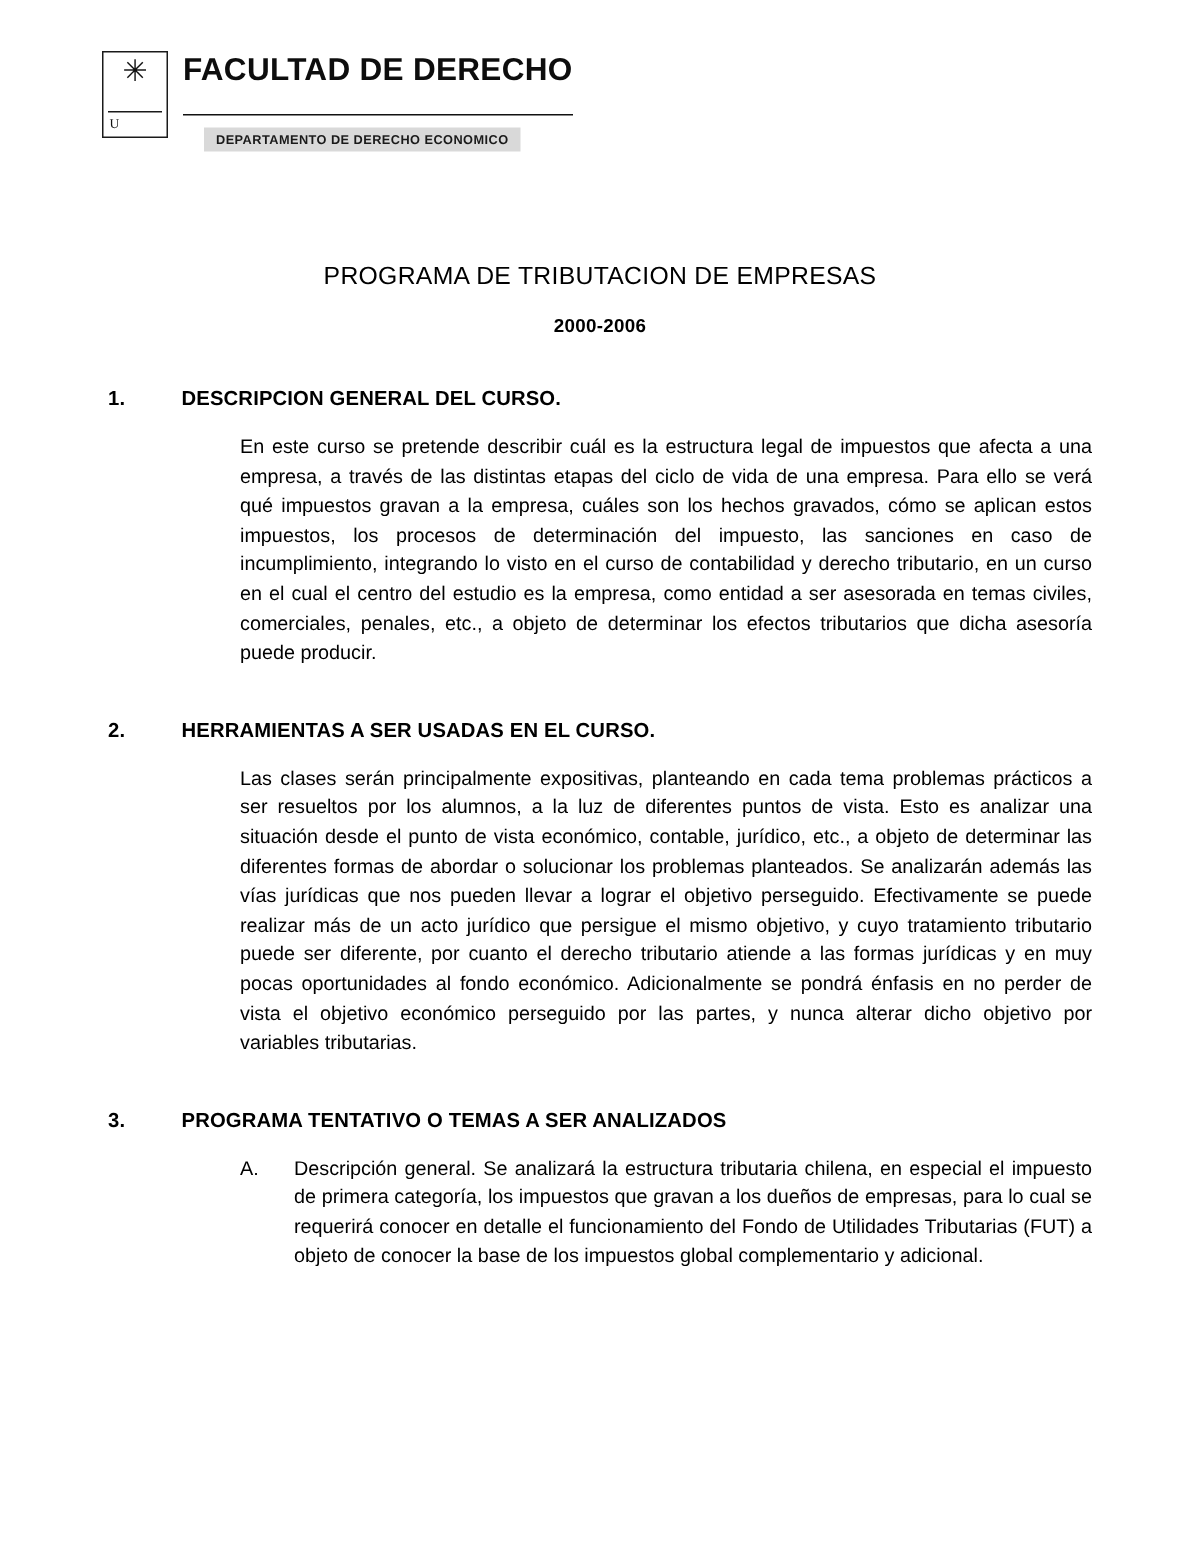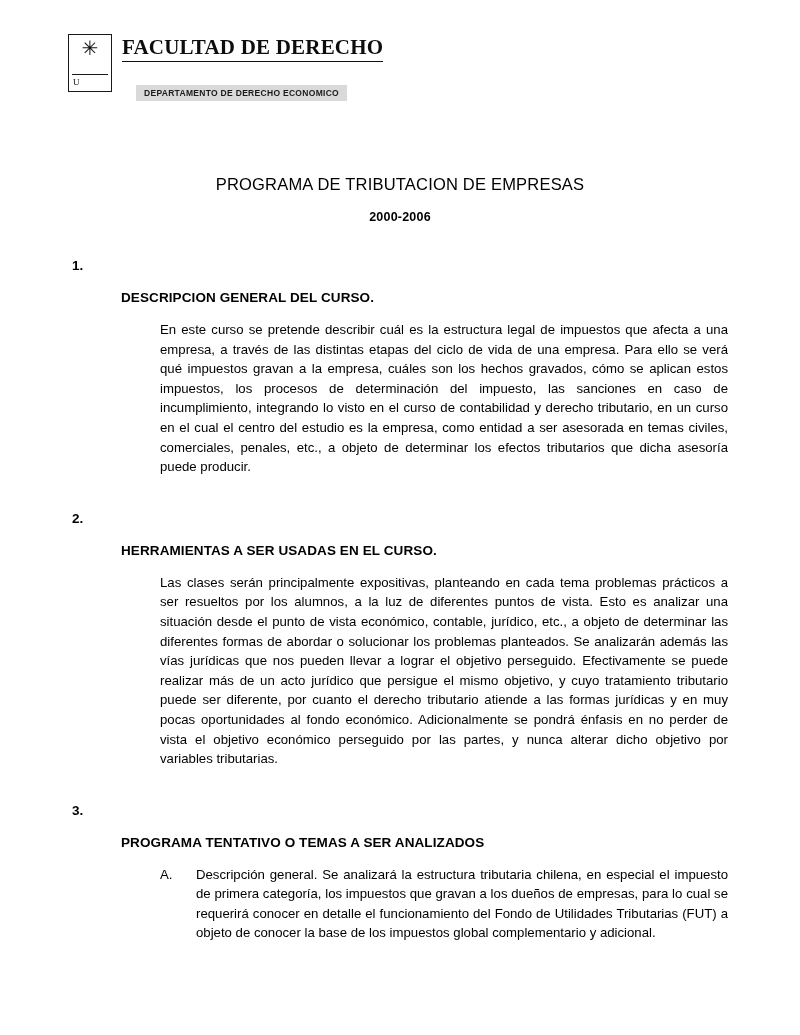--- a/index.html
+++ b/index.html
@@ -69,44 +69,44 @@
   }
   .uni-name {
     font-family: "Liberation Serif", serif;
     font-size: 21.5px;
     letter-spacing: 0.4px;
     line-height: 25px;
     color: #0d0d0d;
     white-space: nowrap;
   }
   .fac-name {
-    font-family: Liberation Serif, serif;
+    font-family: Liberation Sans, sans-serif;
     font-weight: bold;
     font-size: 21px;
     letter-spacing: 0.2px;
     line-height: 26px;
     color: #0d0d0d;
     border-bottom: 1.5px solid #111;
-    padding-bottom: 1px;
+    padding-bottom: 16px;
     white-space: nowrap;
   }
   .dept-bar {
     margin-top: 4px;
     background: #d9d9d9;
     display: inline-block;
     padding: 3px 8px 3px 8px;
     font-size: 8.5px;
     font-weight: bold;
     letter-spacing: 0.3px;
     color: #1a1a1a;
     white-space: nowrap;
   }
   .dept-wrap {
     margin-left: 14px;
-    margin-top: 19px;
+    margin-top: 4px;
   }
 
   
   .doc-title {
     text-align: center;
     font-size: 16.5px;
     font-weight: normal;
     margin-top: 74px;
     letter-spacing: 0.2px;
   }
@@ -126,21 +126,20 @@
     font-size: 13.5px;
     font-weight: bold;
     letter-spacing: 0.1px;
   }
   .section-num {
     width: 49px;
     flex: 0 0 49px;
   }
   .section-title {
     flex: 1 1 auto;
-    margin-top: 32px;
   }
   .para {
     margin-left: 88px;
     margin-top: 15px;
     font-size: 13.2px;
     line-height: 19.6px;
     text-align: justify;
     text-justify: inter-word;
   }
   .sub-item {

